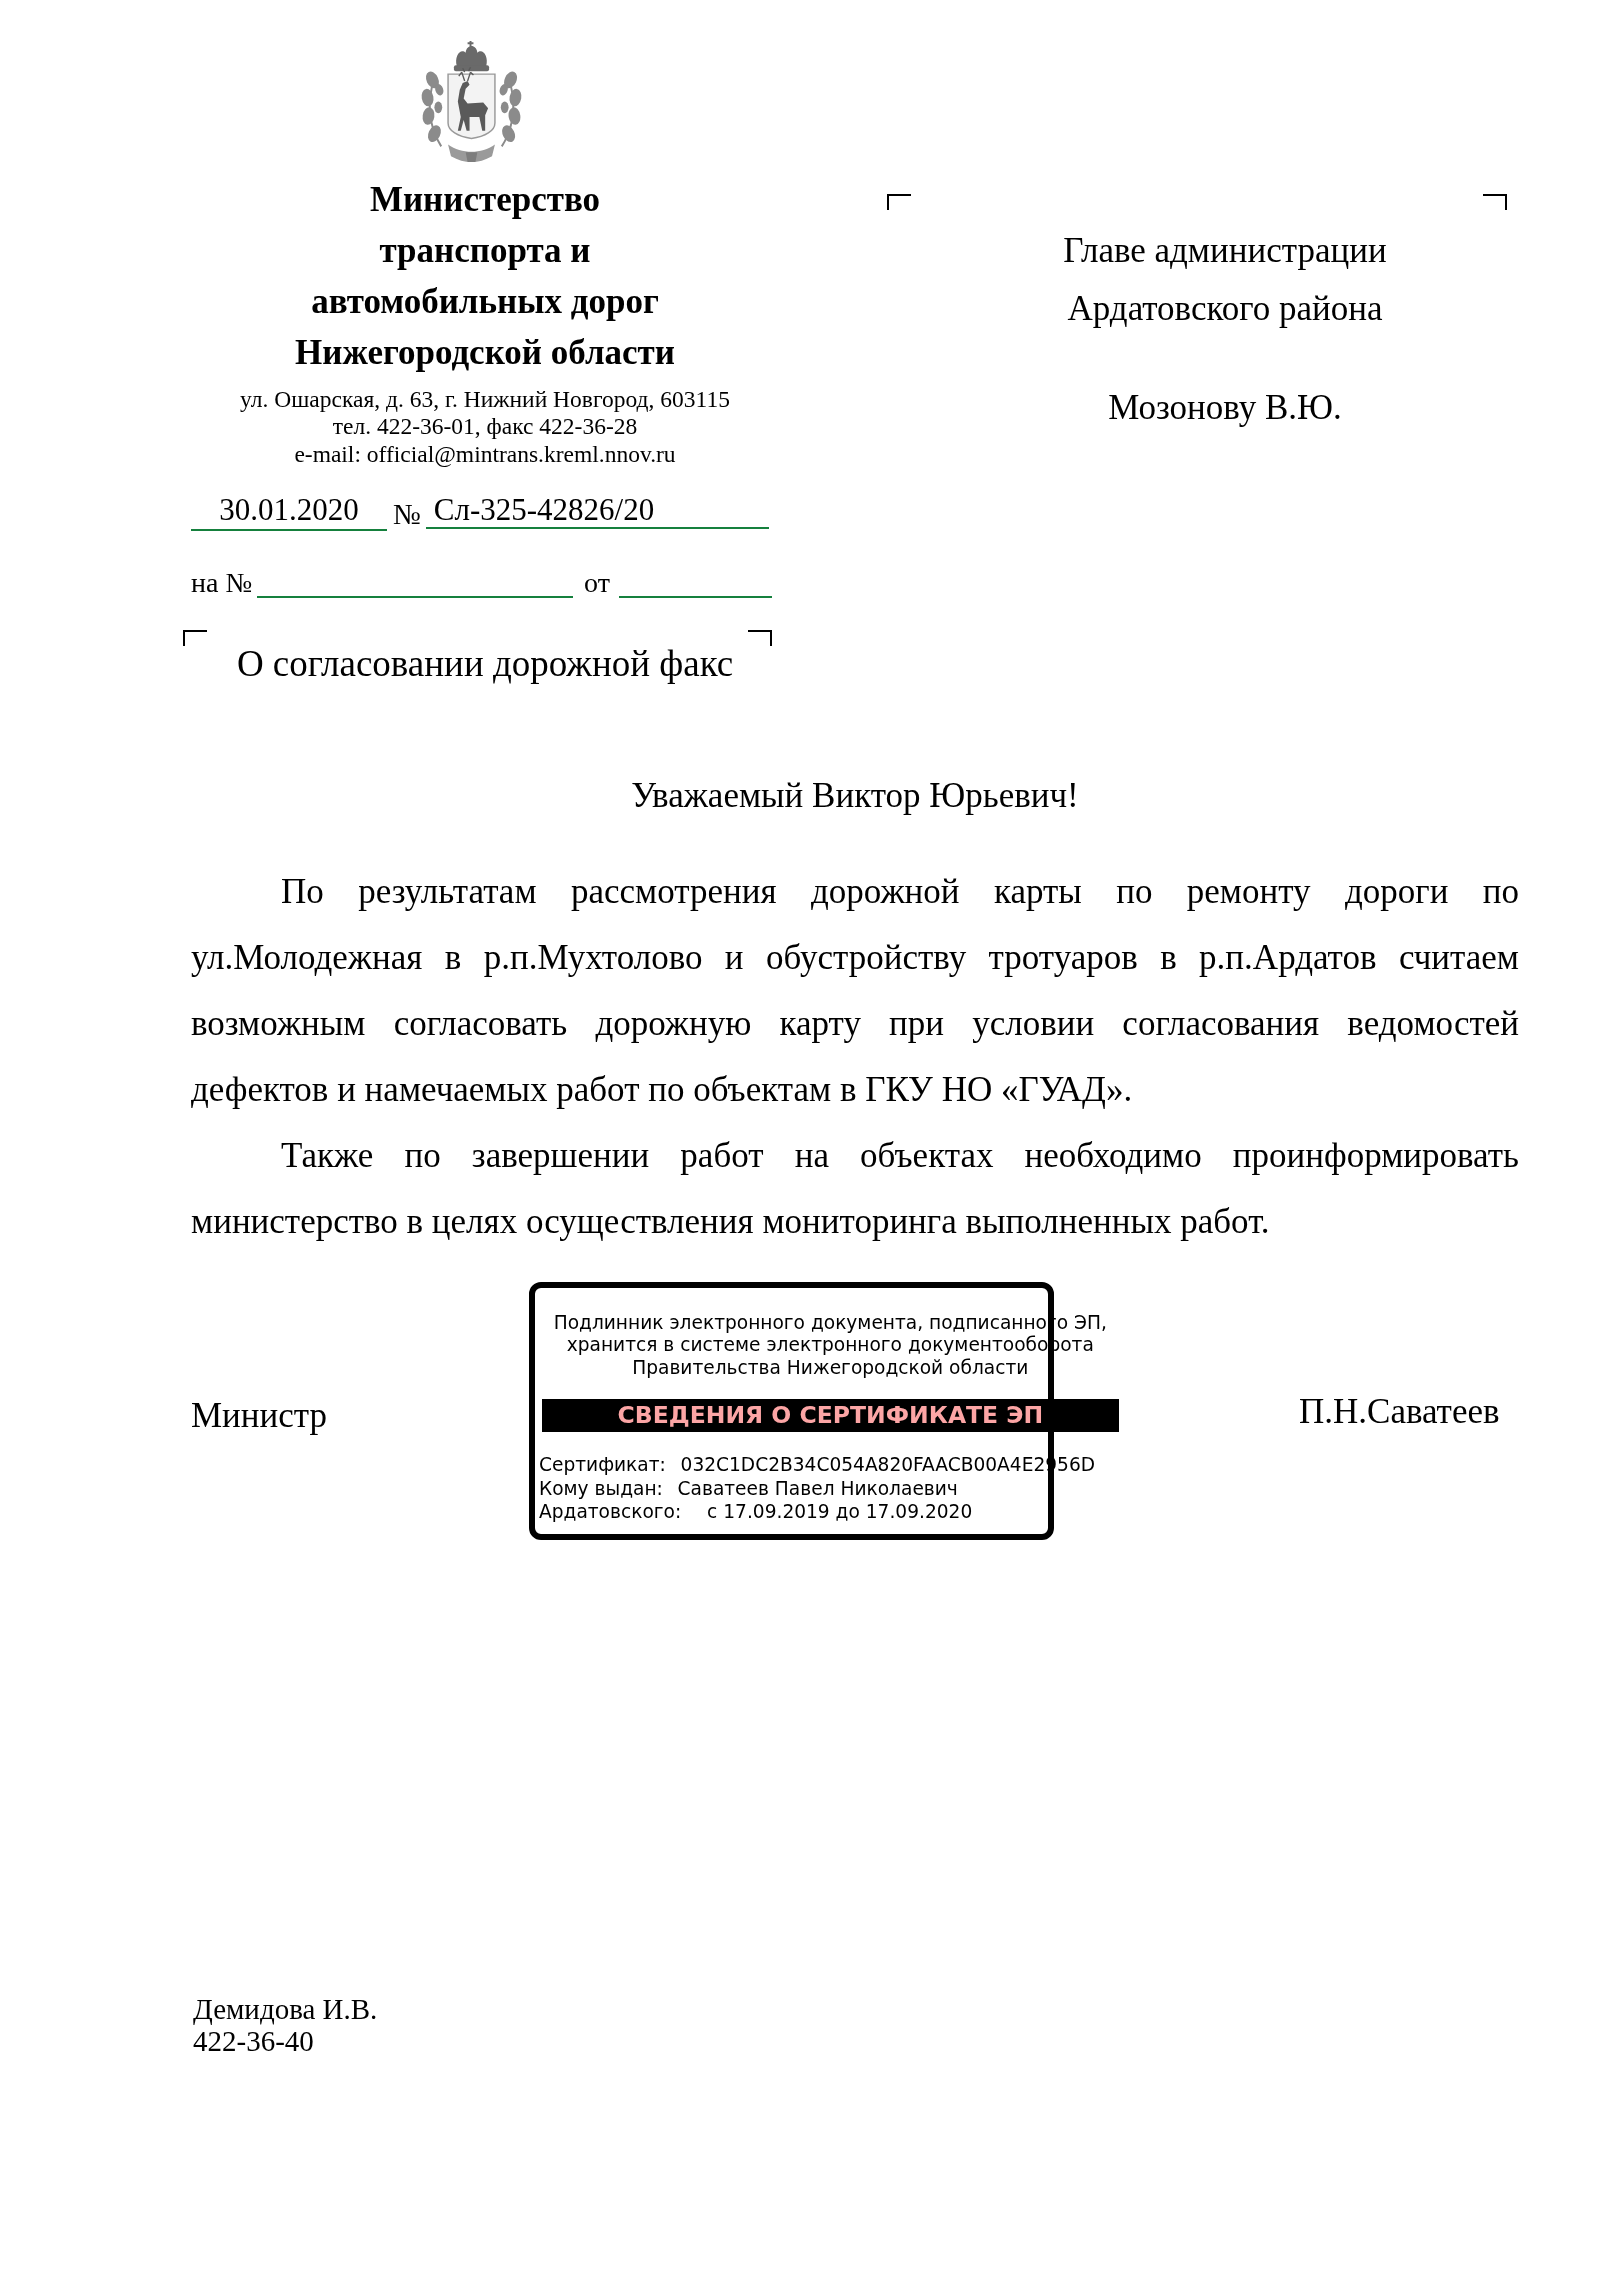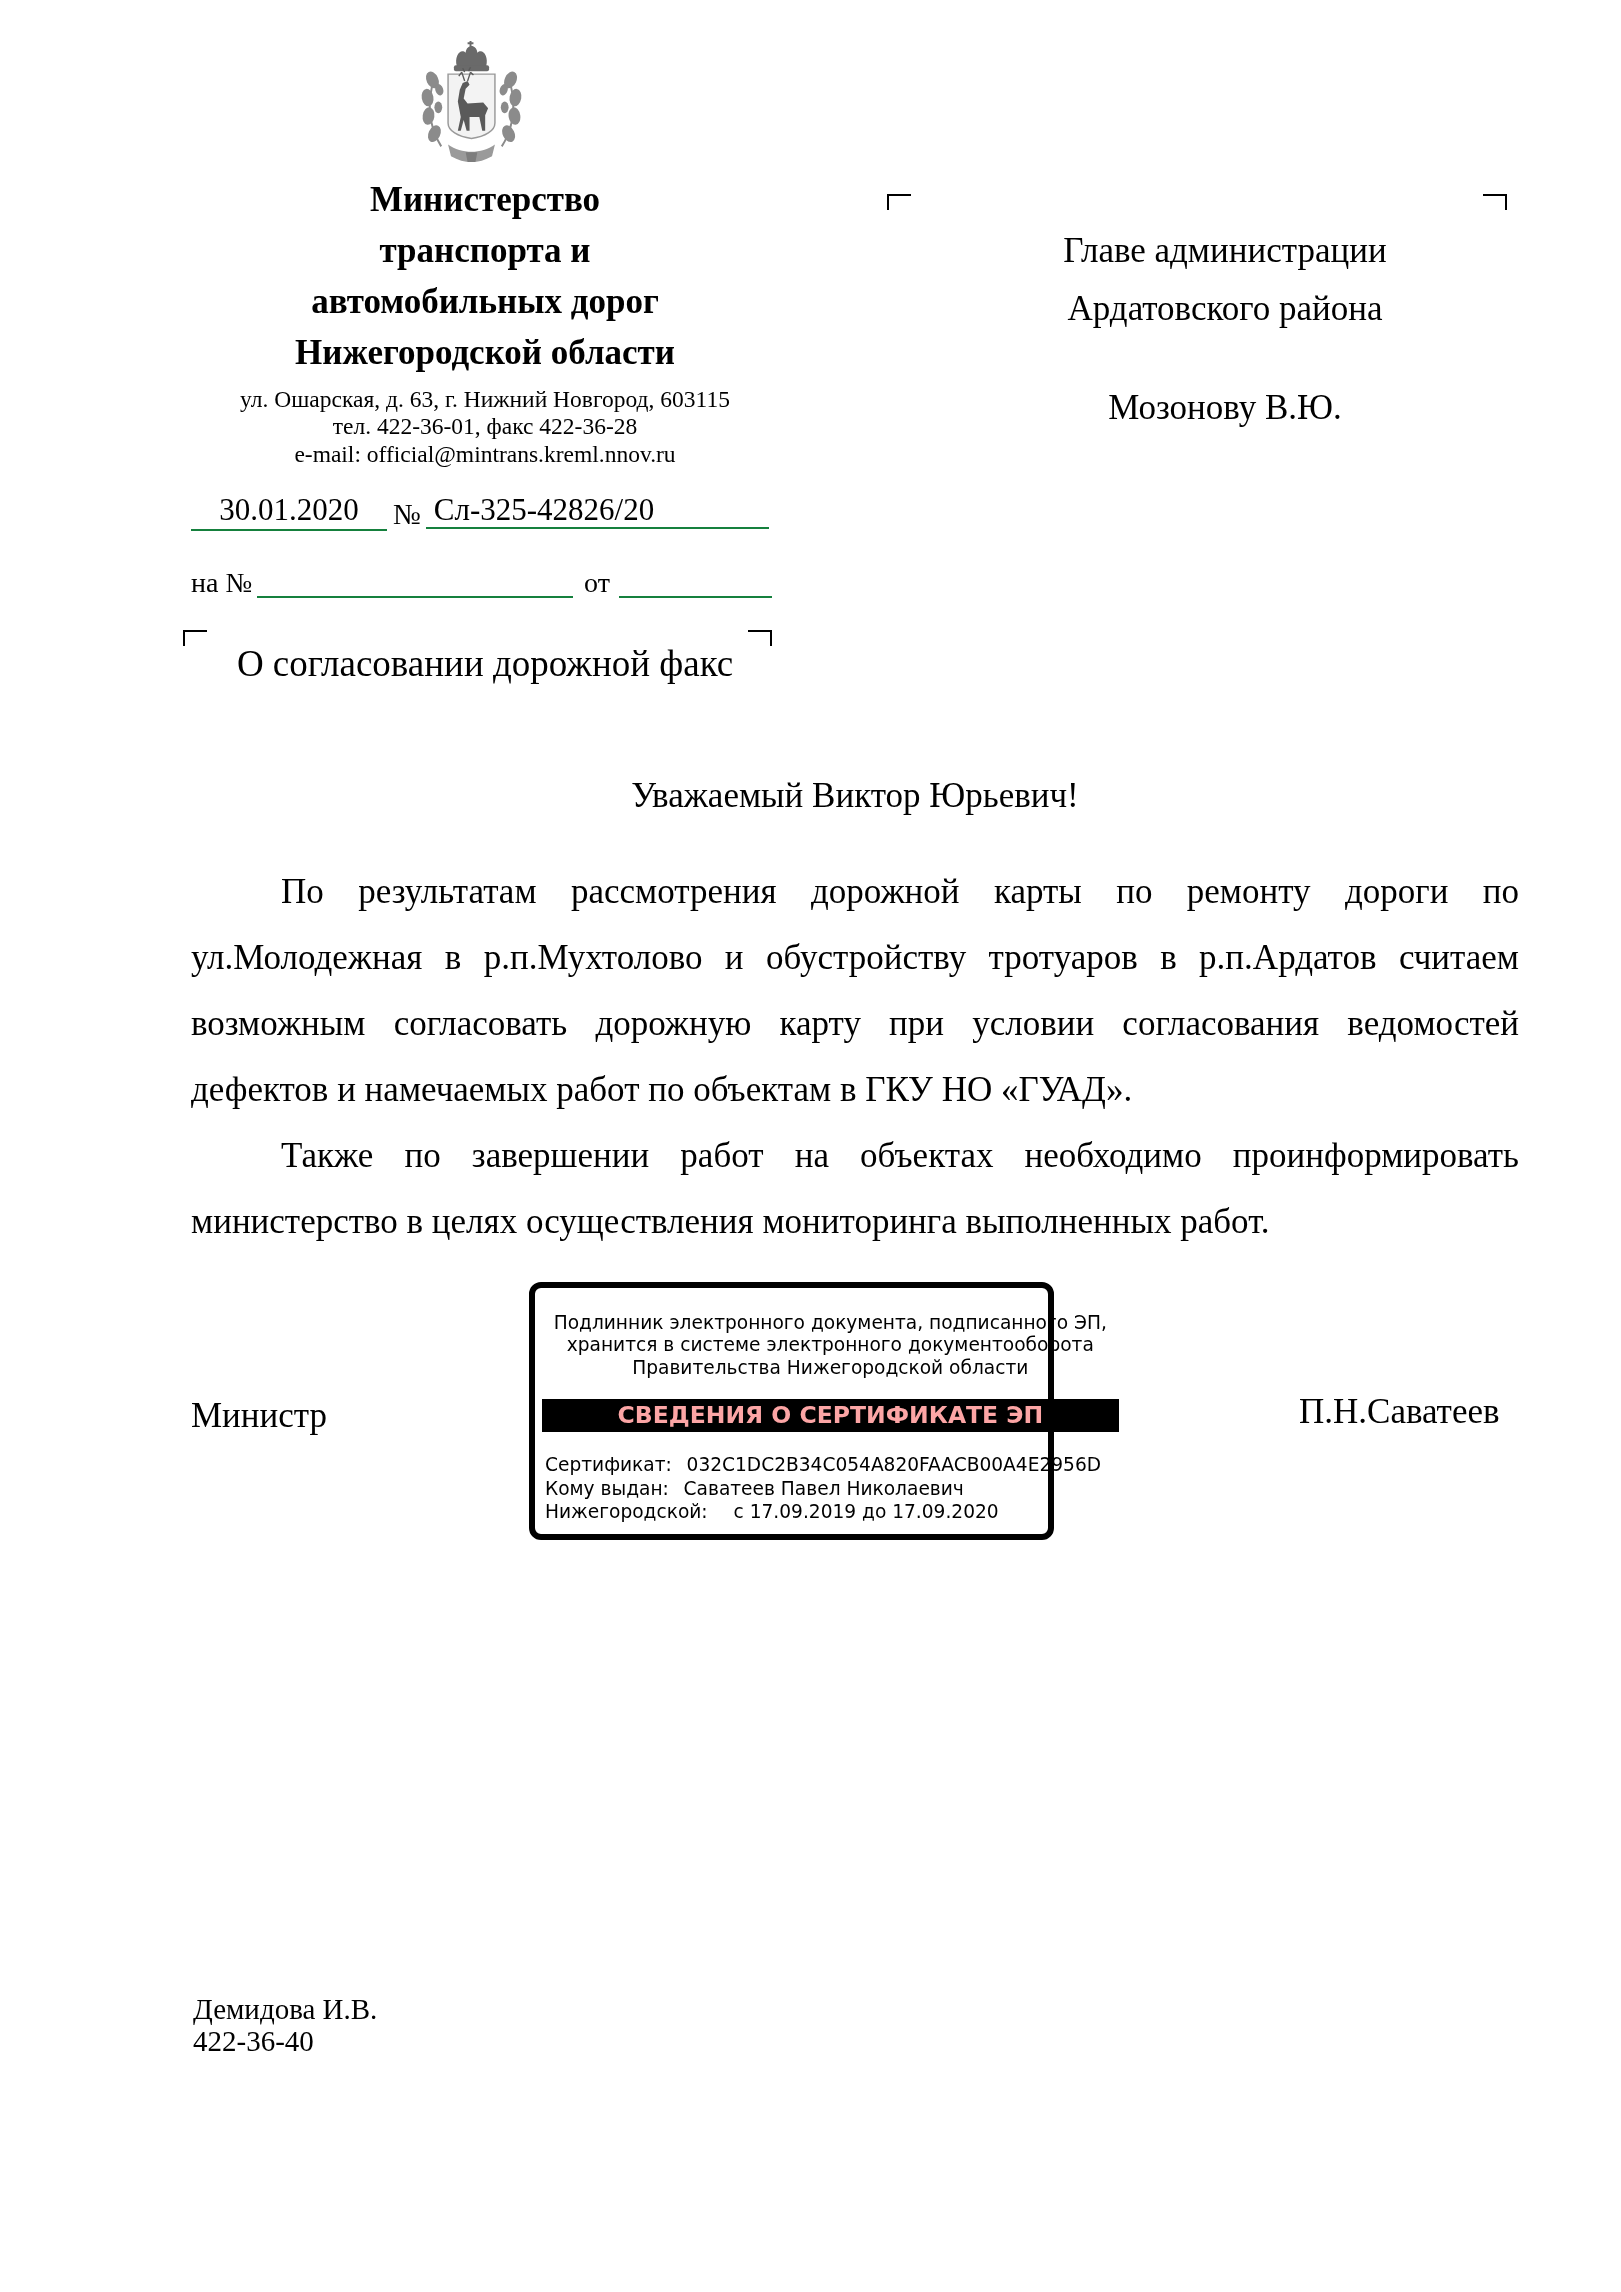--- a/index.html
+++ b/index.html
@@ -42,21 +42,21 @@
   .bl.ind{text-indent:90px;}
 
   
   .minister{left:191px;top:1396px;font-size:35px;}
   .signname{left:1299px;top:1392px;font-size:35px;}
 
   
   .stamp{left:529px;top:1282px;width:525px;height:258px;border:6.9px solid #000;border-radius:12px;background:#fff;box-sizing:border-box;}
   .stamp-intro{left:9.8px;top:23.5px;width:571px;font-size:18.6px;line-height:22.5px;text-align:center;}
   .stamp-bar{left:6.9px;top:111px;width:577px;height:33px;background:#000;color:#fca5a5;font-size:23.5px;line-height:33px;font-weight:bold;text-align:center;}
-  .stamp-certs{left:10px;top:165px;width:568px;font-size:18.6px;line-height:23.5px;}
+  .stamp-certs{left:4px;top:165px;width:568px;font-size:18.6px;line-height:23.5px;}
   .stamp-certs .lbl{display:inline-block;}
   .stamp-certs .val{display:inline-block;margin-left:8.8px;}
 
   
   .executor{left:193px;top:1993px;font-size:29px;line-height:32px;}
 </style>
 </head>
 <body>
 
 <div class="page">
@@ -157,21 +157,21 @@
     <div class="abs vsans stamp-certs">
       <div>
         <span class="lbl">Сертификат:</span>
         <span class="val">032C1DC2B34C054A820FAACB00A4E2956D</span>
       </div>
       <div>
         <span class="lbl">Кому выдан:</span>
         <span class="val">Саватеев Павел Николаевич</span>
       </div>
       <div>
-        <span class="lbl">Нижегородской:</span>
+        <span class="lbl">Ардатовского:</span>
         <span class="val" style="margin-left:20px;">с 17.09.2019 до 17.09.2020</span>
       </div>
     </div>
   </div>
 
   <div class="abs serif signname">П.Н.Саватеев</div>
 
   <div class="abs serif executor">
     <div>Демидова И.В.</div>
     <div>422-36-40</div>

